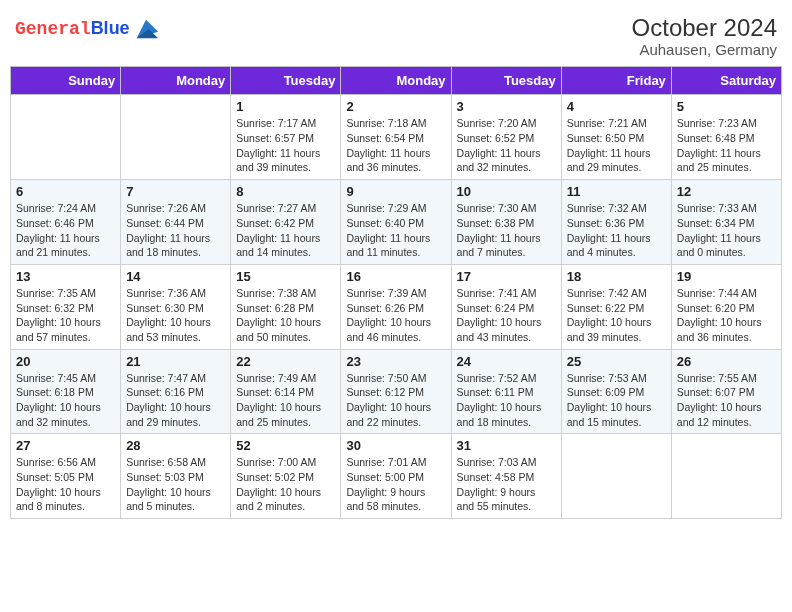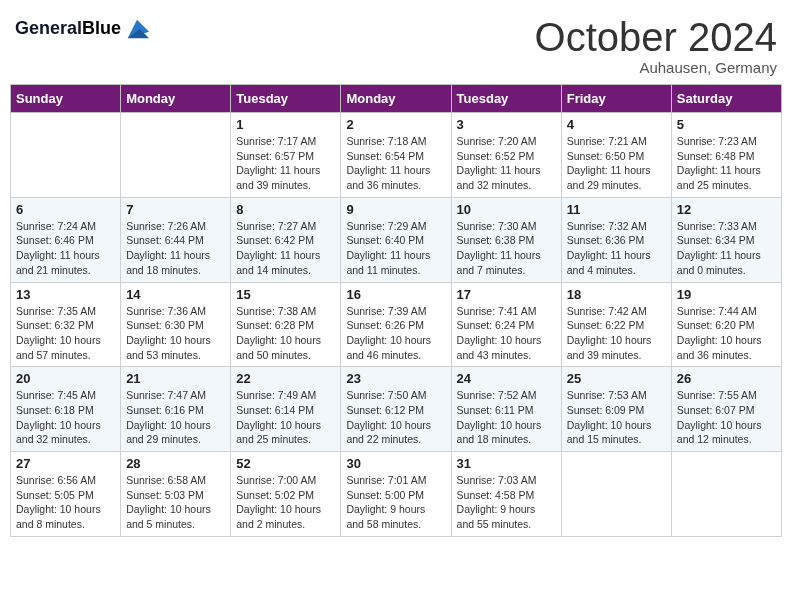--- a/index.html
+++ b/index.html
@@ -20,49 +20,49 @@
     .logo {
       display: flex;
       align-items: center;
       gap: 0;
     }
     .logo-text {
       font-size: 18px;
       font-weight: bold;
       line-height: 1.1;
     }
-    .logo-general { color: #0f172a; }
-    .logo-blue { color: #000000; }
+    .logo-general { color: #ef4444; font-family: Liberation Mono, monospace; }
+    .logo-blue { color: #1d4ed8; }
     .logo-icon {
       width: 28px;
       height: 28px;
       margin-left: 2px;
     }
     .title-block {
       text-align: right;
     }
     .month-title {
-      font-size: 40px;
+      font-size: 24px;
       font-weight: normal;
       color: #333;
       line-height: 1.1;
     }
     .subtitle {
       font-size: 15px;
       color: #555;
     }
     table {
       width: 100%;
       border-collapse: collapse;
       font-size: 11px;
     }
     thead tr th {
-      background-color: #701a75;
+      background-color: #6d28d9;
       color: #fff;
-      text-align: left;
+      text-align: right;
       padding: 6px 5px;
       font-size: 13px;
       font-weight: bold;
       border: 1px solid #c0c0c0;
     }
     tbody tr td {
       border: 1px solid #d0d0d0;
       vertical-align: top;
       padding: 4px 5px;
       width: calc(100% / 7);

